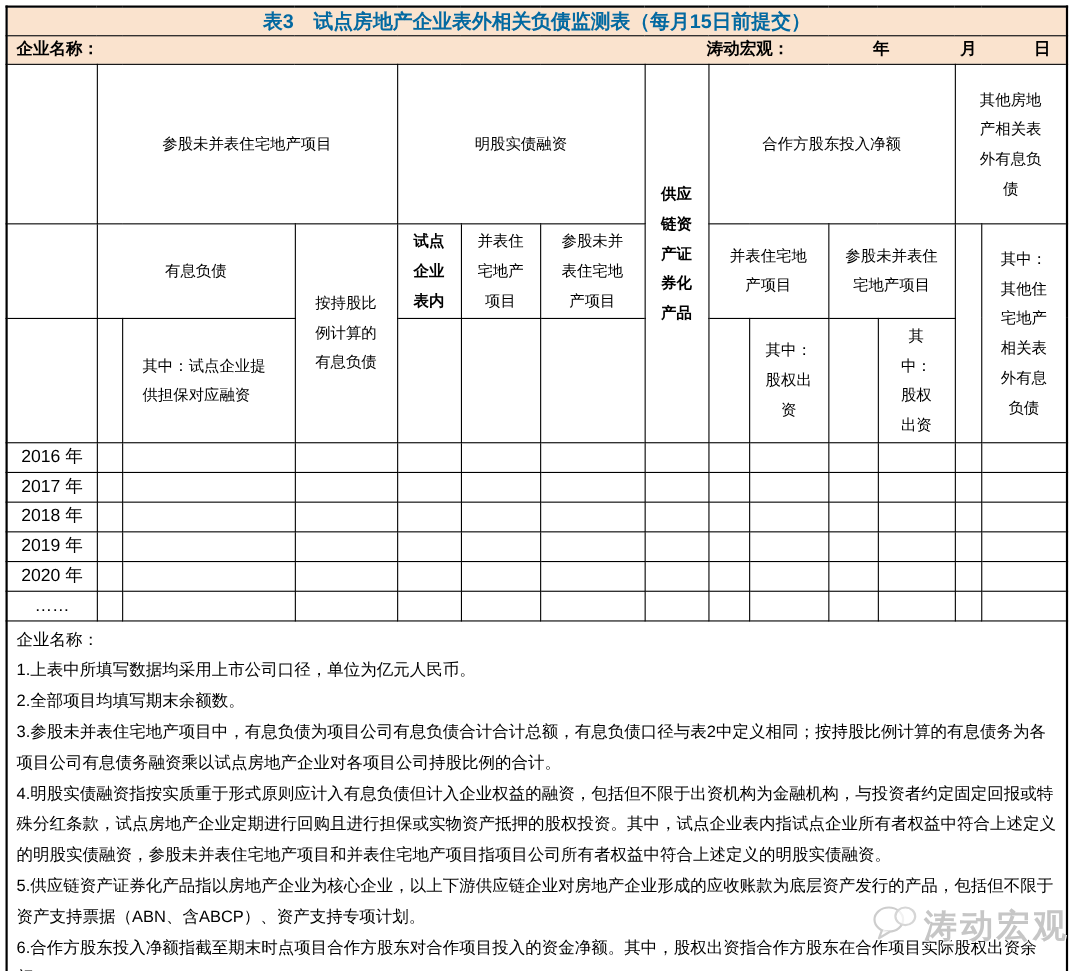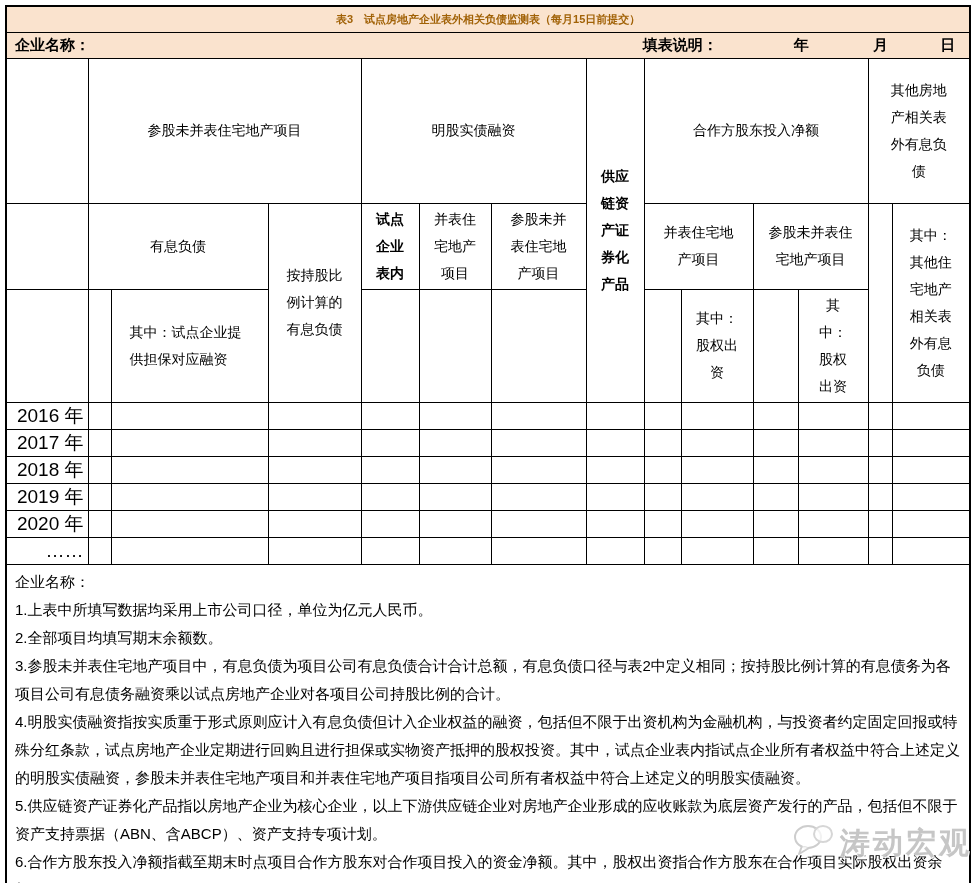--- a/index.html
+++ b/index.html
@@ -8,27 +8,27 @@
   table.sheet{border-collapse:collapse;table-layout:fixed;width:964px;border:2px solid #000;}
   td{border:1px solid #000;box-sizing:border-box;padding:2px 4px;font-size:14px;line-height:27px;
      vertical-align:middle;text-align:center;overflow:hidden;word-break:break-all;}
   tr.r-title{height:26px}
   tr.r-info{height:26px}
   tr.r-h1{height:104px}
   tr.r-h2{height:77px}
   tr.r-h3{height:84px}
   tr.r-data{height:27px}
   tr.r-notes{height:392px}
-  td.title-cell{background:#FAE3CE;color:#a16207;font-weight:bold;font-size:11px;line-height:20px;padding:2px;}
+  td.title-cell{background:#FAE3CE;color:#0369a1;font-weight:bold;font-size:18px;line-height:20px;padding:2px;}
   td.info-cell{background:#FAE3CE;font-weight:bold;font-size:15px;line-height:20px;padding:2px 8px;}
   .info-flex{display:flex;justify-content:space-between;align-items:center;gap:19px;}
   .date-group .yy{margin-left:72px;}
   .date-group .mm{margin-left:60px;}
   .date-group .dd{margin-left:48px;margin-right:6px;}
-  td.year-cell{text-align:right;padding-left:4px;font-size:19px;line-height:22px;}
+  td.year-cell{text-align:center;padding-left:4px;font-size:16px;line-height:22px;}
   
   .pad2{padding:2px 11px;font-weight:bold;}      
   .pad3{padding:2px 12px;}      
   .pad4a{padding:2px 16px;}     
   .pad4b{padding:2px 14px;}     
   .padP5{padding:2px 16px;}     
   .padP6{padding:2px 12px;}     
   .padO4{padding:18px 18px;}     
   .padO3{padding:2px 15px;margin-top:44px;}     
   .padE{padding:2px 14px;}      
@@ -65,21 +65,21 @@
     <tbody>
         <tr class="r-title">
       <td colspan="14" class="title-cell">表3　试点房地产企业表外相关负债监测表（每月15日前提交）</td>
     </tr>
 
     <tr class="r-info">
       <td colspan="14" class="info-cell">
         <div class="info-flex">
           <span>企业名称：</span>
           <span class="date-group">
-            <span>填表说明：</span>
+            <span>涛动宏观：</span>
             <span class="yy">年</span>
             <span class="mm">月</span>
             <span class="dd">日</span>
           </span>
         </div>
       </td>
     </tr>
 
     <tr class="r-h1">
       <td></td>

